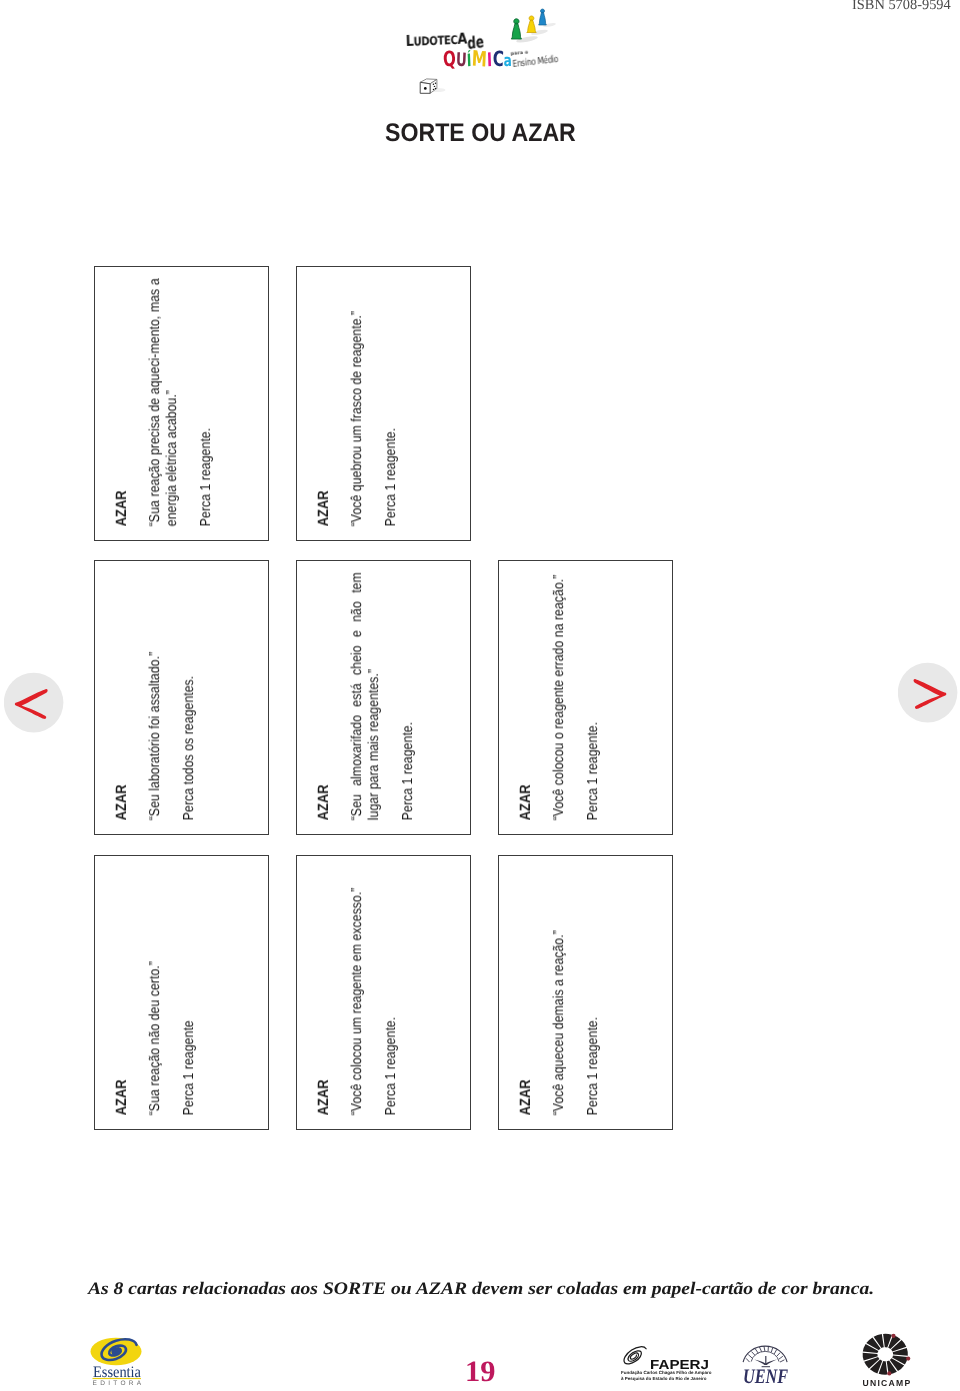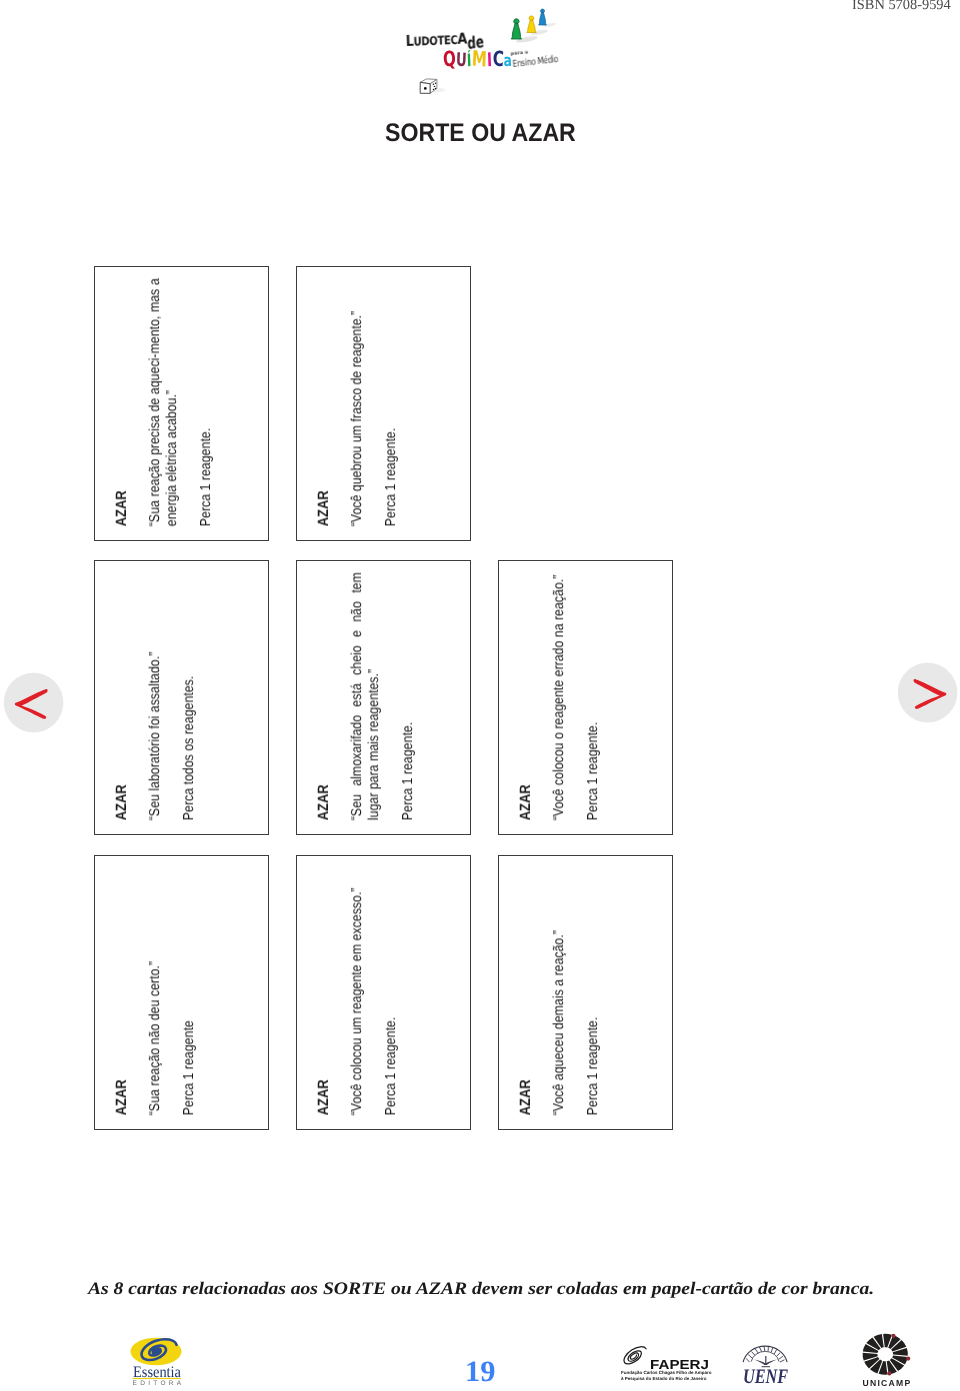--- a/index.html
+++ b/index.html
@@ -57,21 +57,21 @@
           transform:scaleX(.86) translateZ(0);transform-origin:0 50%;}
   .card .ttl{font-size:15px;font-weight:bold;}
   .card .quote{font-size:14.4px;width:288.4px;text-align:justify;margin-top:16.8px;}
   .card .penalty{font-size:14.4px;margin-top:16.8px;}
 
   
   .fnote{position:absolute;left:87.5px;top:1278px;font-family:"Liberation Serif",serif;
          font-style:italic;font-weight:bold;font-size:17.6px;color:#1a1a1a;white-space:nowrap;
          transform:scaleX(1.115) translateZ(0);transform-origin:0 50%;}
   .pagenum{position:absolute;left:464.8px;top:1358px;font-family:"Liberation Serif",serif;
-           font-weight:bold;font-size:29.5px;color:#3b82f6;white-space:nowrap;
+           font-weight:bold;font-size:29.5px;color:#be185d;white-space:nowrap;
            transform:scaleX(1.03) translateZ(0);transform-origin:0 50%;line-height:1;}
   .flogo{position:absolute;transform:translateZ(0);}
 </style>
 </head>
 <body>
 
 <div id="page">
   <div class="isbn">ISBN 5708-9594</div>
   <div class="heading">SORTE OU AZAR</div>
 
@@ -170,21 +170,21 @@
     <div class="rot">
       <p class="ttl">AZAR</p>
       <p class="quote">“Você aqueceu demais a reação.”</p>
       <p class="penalty">Perca 1 reagente.</p>
     </div>
   </div>
 
   <div class="fnote">As 8 cartas relacionadas aos SORTE ou AZAR devem ser coladas em papel-cartão de cor branca.</div>
   <div class="pagenum">19</div>
 
-  <div class="flogo" style="left:90px;top:1334px;width:56px;height:54px;margin-left:40px;">
+  <div class="flogo" style="left:90px;top:1334px;width:56px;height:54px;">
     <svg width="56" height="54" viewBox="0 0 56 54" xmlns="http://www.w3.org/2000/svg">
       <ellipse cx="26" cy="17.5" rx="25.5" ry="13.8" fill="#f2d50f"></ellipse>
       <path d="M27.6 17.5A2.0 1.1 0 0 1 23.7 17.5A2.8 1.6 0 0 1 29.4 17.5A4.1 2.3 0 0 1 21.1 17.5A6.0 3.4 0 0 1 33.1 17.5A8.7 4.9 0 0 1 15.7 17.5A12.6 7.1 0 0 1 40.9 17.5A18.2 10.2 0 0 1 4.4 17.5" fill="none" stroke="#2b4b8f" stroke-width="2.6" stroke-linecap="round" transform="rotate(162 26 17.5)"></path>
       <text x="3" y="42.7" font-family="Liberation Serif, serif" font-size="16" fill="#1f3a6e" transform="scale(.9 1)" transform-origin="3 42.7">Essentia</text>
       <rect x="2.5" y="43.9" width="48.5" height="1.2" fill="#e9cf11"></rect>
       <text x="2.5" y="51" font-family="Liberation Sans, sans-serif" font-size="6.5" letter-spacing="3.3" fill="#6e6e6e">EDITORA</text>
     </svg>
   </div>
 
   <div class="flogo" style="left:619px;top:1344px;width:94px;height:38px;">

